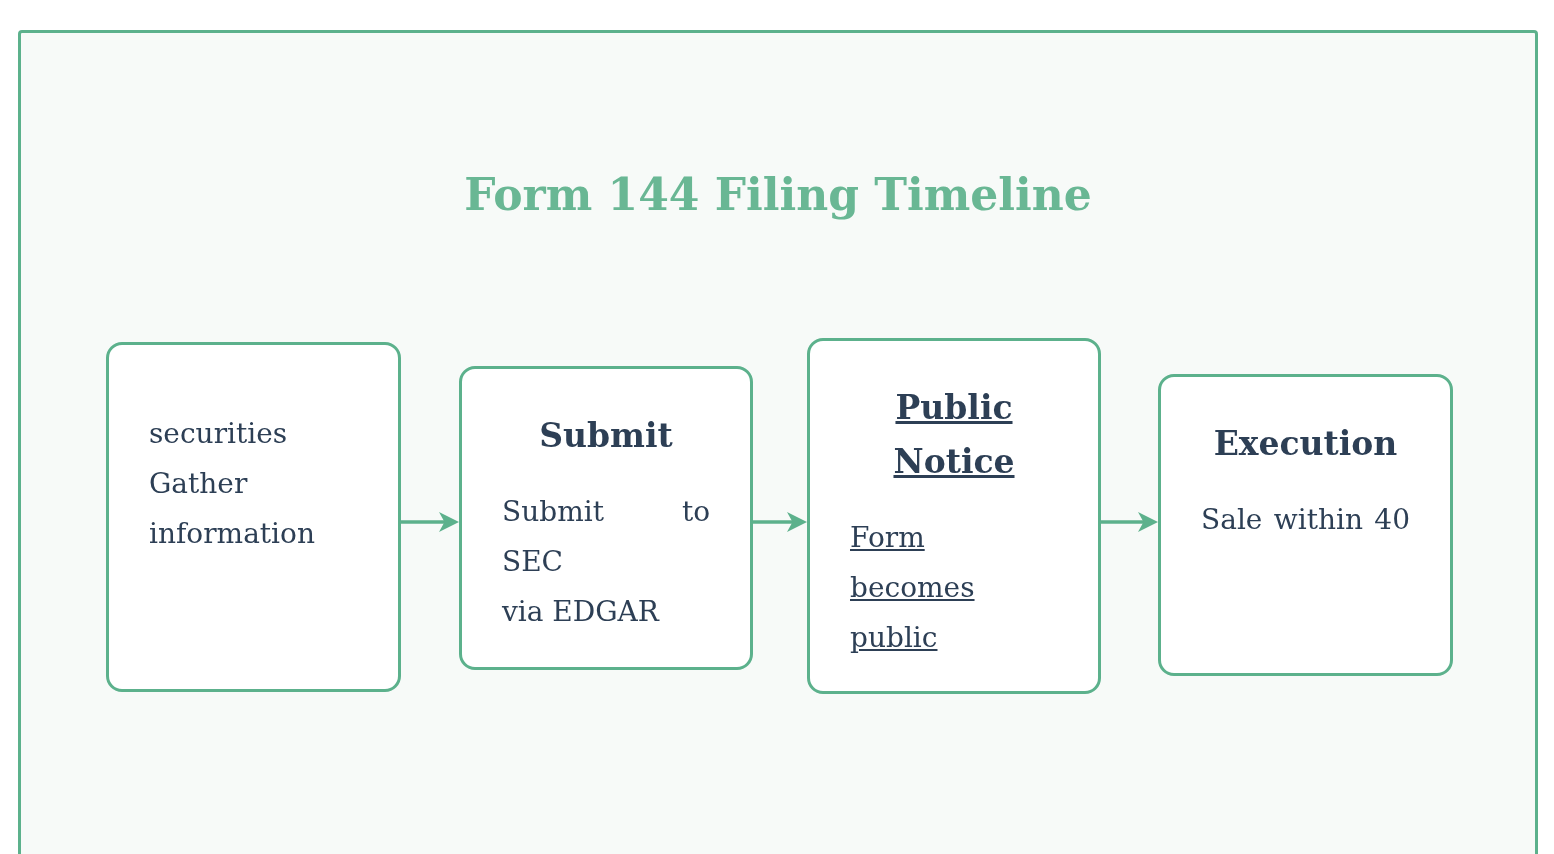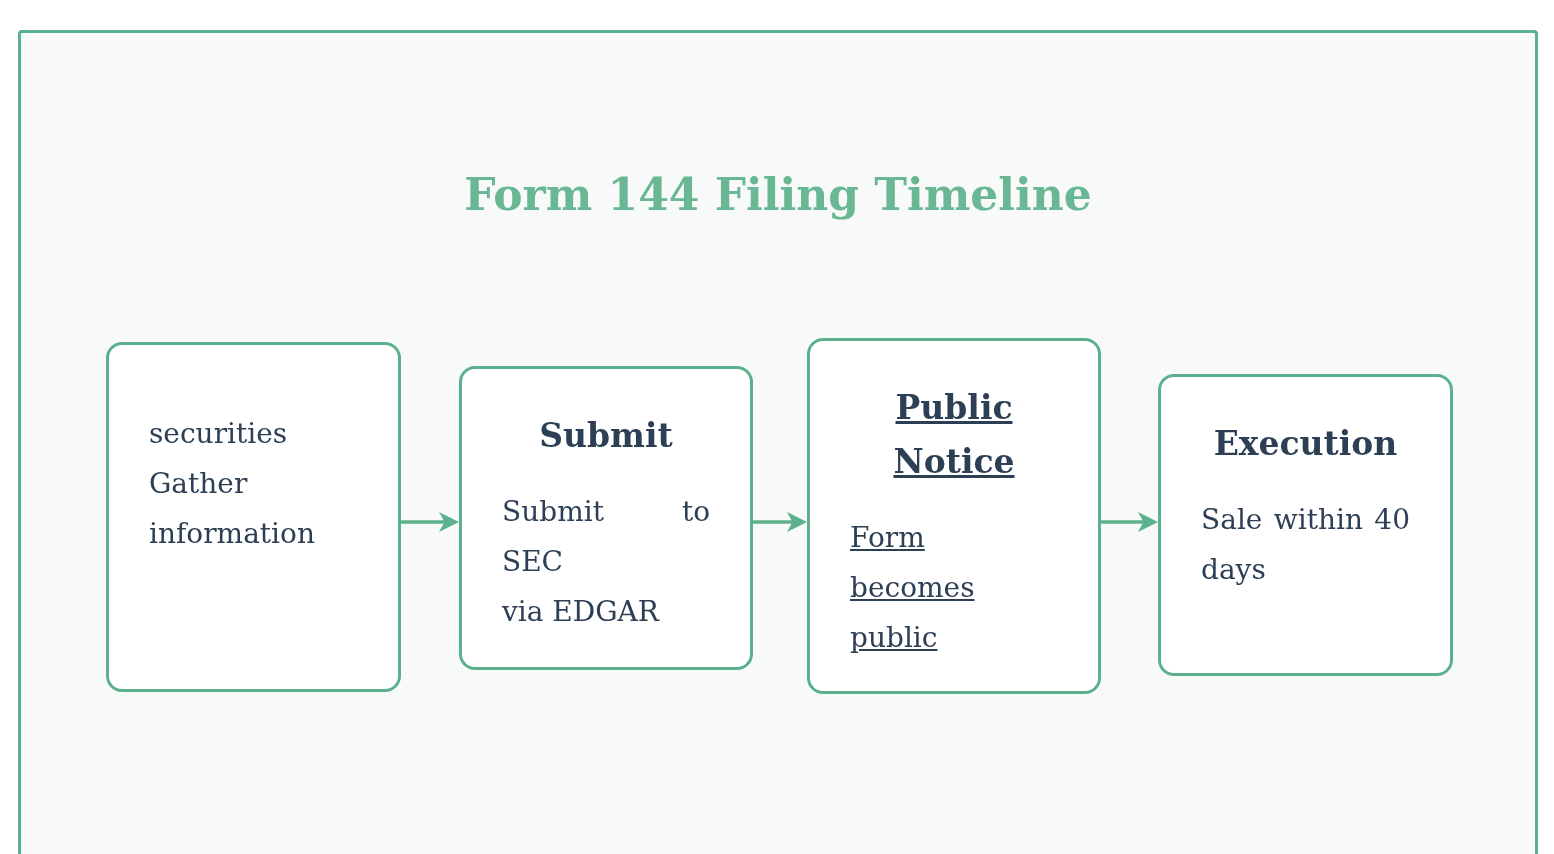--- a/index.html
+++ b/index.html
@@ -93,21 +93,20 @@
             <div class="body-line fill">Form becomes</div>
             <div class="body-line">public</div>
           </div>
         </div>
         <div class="node" style="left: 1137px; top: 341px; width: 295px; height: 302px;">
           <div class="node-title">
             <div>Execution</div>
           </div>
           <div class="node-body">
             <div class="body-line fill">Sale within 40</div>
-            <div class="body-line">days</div>
           </div>
         </div>
       </div>
     <div id="edges">
         <svg width="58" height="26" class="arrow" style="left: 380px; top: 476px;">
           <line x1="0" y1="13" x2="51" y2="13" stroke="#5cb18c" stroke-width="3.5"></line>
           <polygon points="38,3 58,13 38,23 43.5,13" fill="#5cb18c"></polygon>
         </svg>
         <svg width="54" height="26" class="arrow" style="left: 732px; top: 476px;">
           <line x1="0" y1="13" x2="47" y2="13" stroke="#5cb18c" stroke-width="3.5"></line>

